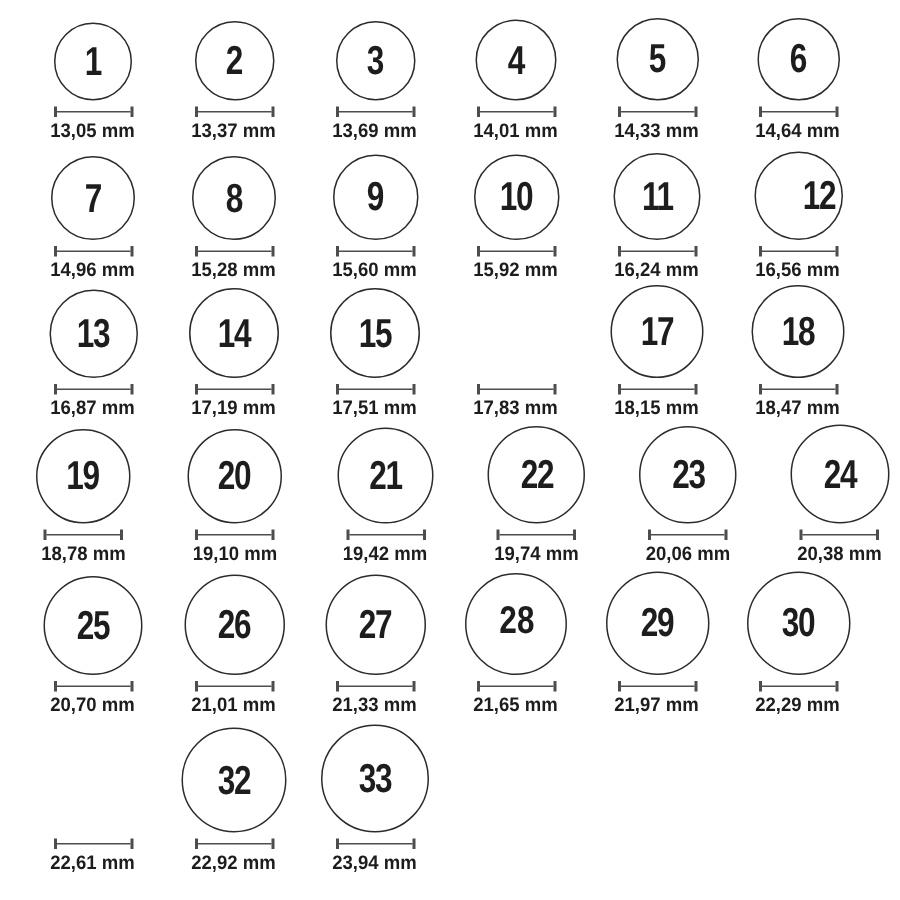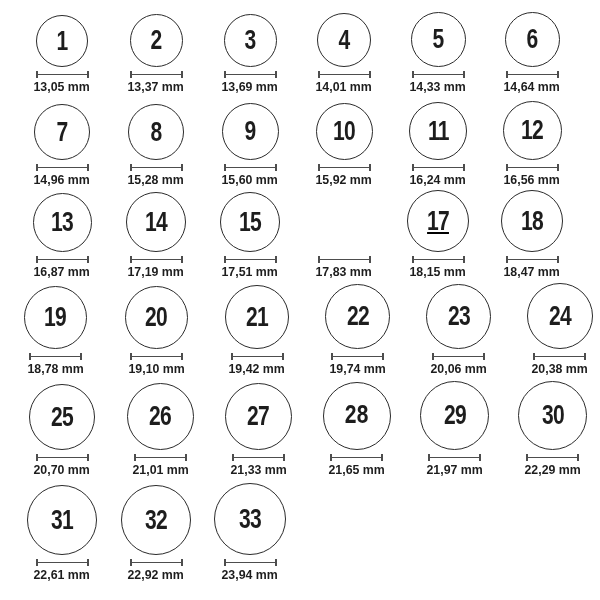--- a/index.html
+++ b/index.html
@@ -19,21 +19,21 @@
   .row {
     display: flex;
     align-items: flex-end;
     padding-left: 15px;
     box-sizing: border-box;
   }
   .row:nth-child(1) { height: 92px; }
   .row:nth-child(2) { height: 93px; }
   .row:nth-child(3) { height: 92px; }
   .row:nth-child(4) { height: 97px; gap: 20px; }
-  .row:nth-child(5) { height: 101px; justify-content: space-between; }
+  .row:nth-child(5) { height: 101px; }
   .row:nth-child(6) { height: 105px; }
   .cell {
     width: 94px;
     display: flex;
     flex-direction: column;
     align-items: center;
     justify-content: flex-end;
   }
   .circle {
     border: 1.3px solid #2b2b2b;
@@ -177,21 +177,21 @@
       <div class="cell">
     <div class="circle" style="width: 58px; height: 58px; text-align: center;">
       <span class="num">11</span>
     </div>
     <div class="measure">
       <div class="measure-bar"></div>
     </div>
     <span class="label">16,24 mm</span>
   </div>
       <div class="cell">
-    <div class="circle" style="width: 59px; height: 59px;">
+    <div class="circle" style="width: 59px; height: 59px; justify-content: flex-end;">
       <span class="num">12</span>
     </div>
     <div class="measure">
       <div class="measure-bar"></div>
     </div>
     <span class="label">16,56 mm</span>
   </div>
     </div>
     <div class="row">
       <div class="cell">
@@ -221,21 +221,21 @@
     </div>
     <span class="label">17,51 mm</span>
   </div>
       <div class="cell">
     <div class="measure">
       <div class="measure-bar"></div>
     </div>
     <span class="label">17,83 mm</span>
   </div>
       <div class="cell">
-    <div class="circle" style="width: 62px; height: 62px; text-decoration: underline;">
+    <div class="circle" style="width: 62px; height: 62px;">
       <span class="num">17</span>
     </div>
     <div class="measure">
       <div class="measure-bar"></div>
     </div>
     <span class="label">18,15 mm</span>
   </div>
       <div class="cell">
     <div class="circle" style="width: 62px; height: 62px;">
       <span class="num">18</span>
@@ -353,23 +353,20 @@
       <span class="num">30</span>
     </div>
     <div class="measure">
       <div class="measure-bar"></div>
     </div>
     <span class="label">22,29 mm</span>
   </div>
     </div>
     <div class="row">
       <div class="cell">
-    <div class="circle" style="width: 70px; height: 70px;">
-      <span class="num">31</span>
-    </div>
     <div class="measure">
       <div class="measure-bar"></div>
     </div>
     <span class="label">22,61 mm</span>
   </div>
       <div class="cell">
     <div class="circle" style="width: 70px; height: 70px; text-align: center;">
       <span class="num">32</span>
     </div>
     <div class="measure">

